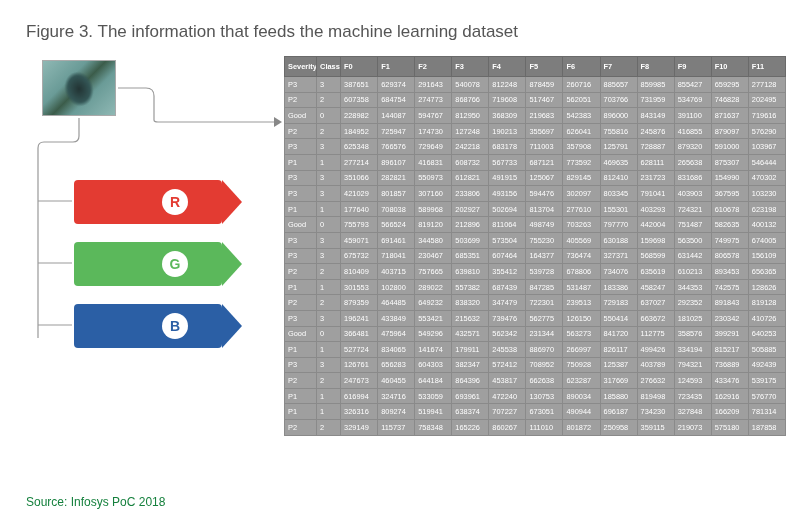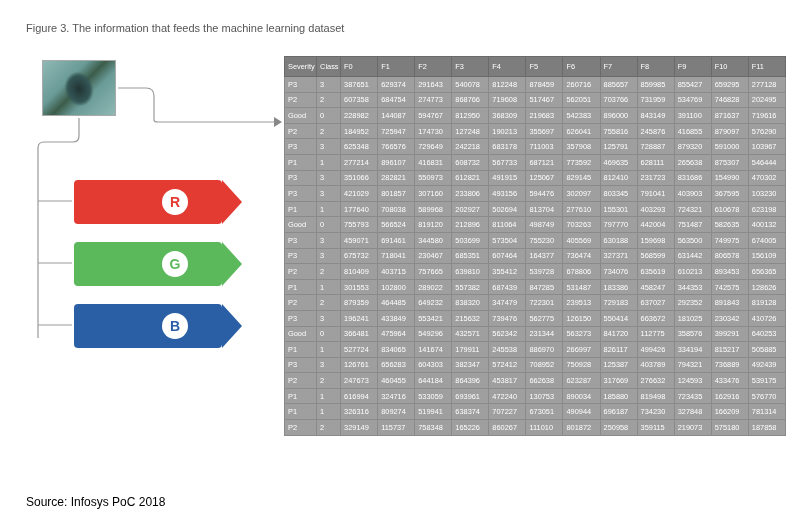--- a/index.html
+++ b/index.html
@@ -8,30 +8,30 @@
     height: 527px;
     background: #fff;
     font-family: Arial, sans-serif;
     position: relative;
     overflow: hidden;
   }
   .title {
     position: absolute;
     top: 22px;
     left: 26px;
-    font-size: 11px;
+    font-size: 17px;
     color: #555;
     font-weight: 300;
   }
   .source {
     position: absolute;
     bottom: 18px;
     left: 26px;
     font-size: 12px;
-    color: #000000;
+    color: #15803d;
   }
   
   .sample {
     position: absolute;
     top: 60px;
     left: 42px;
     width: 74px;
     height: 56px;
     border: 1px solid #aaa;
     background: linear-gradient(135deg,#8fb8b4 0%, #6a9b97 35%, #3b5c4a 50%, #6a9b97 65%, #8fb8b4 100%);
@@ -115,21 +115,21 @@
     font-size: 7.4px;
     padding: 2px 3px;
     text-align: left;
     color: #fff;
     overflow: hidden;
     white-space: nowrap;
   }
   th {
     background: #7d7d7d;
     border: 1px solid #6a6a6a;
-    font-weight: normal;
+    font-weight: bold;
     height: 20px;
   }
   td {
     background: #9f9f9f;
     border: 1px solid #8a8a8a;
     height: 15.6px;
   }
   col.sev { width: 32px; }
   col.cls { width: 24px; }
   col.f   { width: 37px; }

